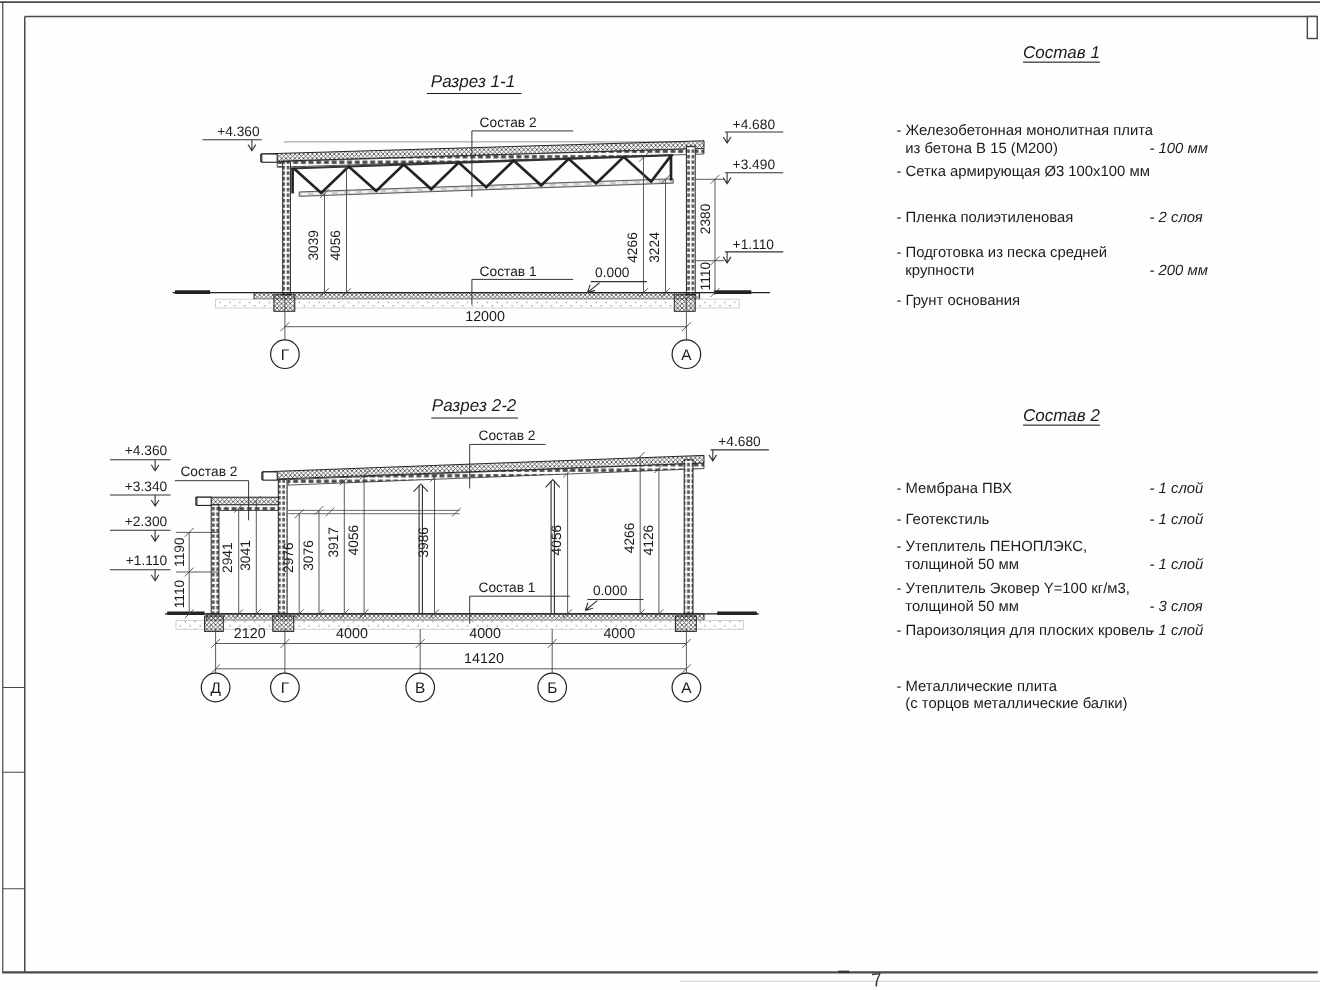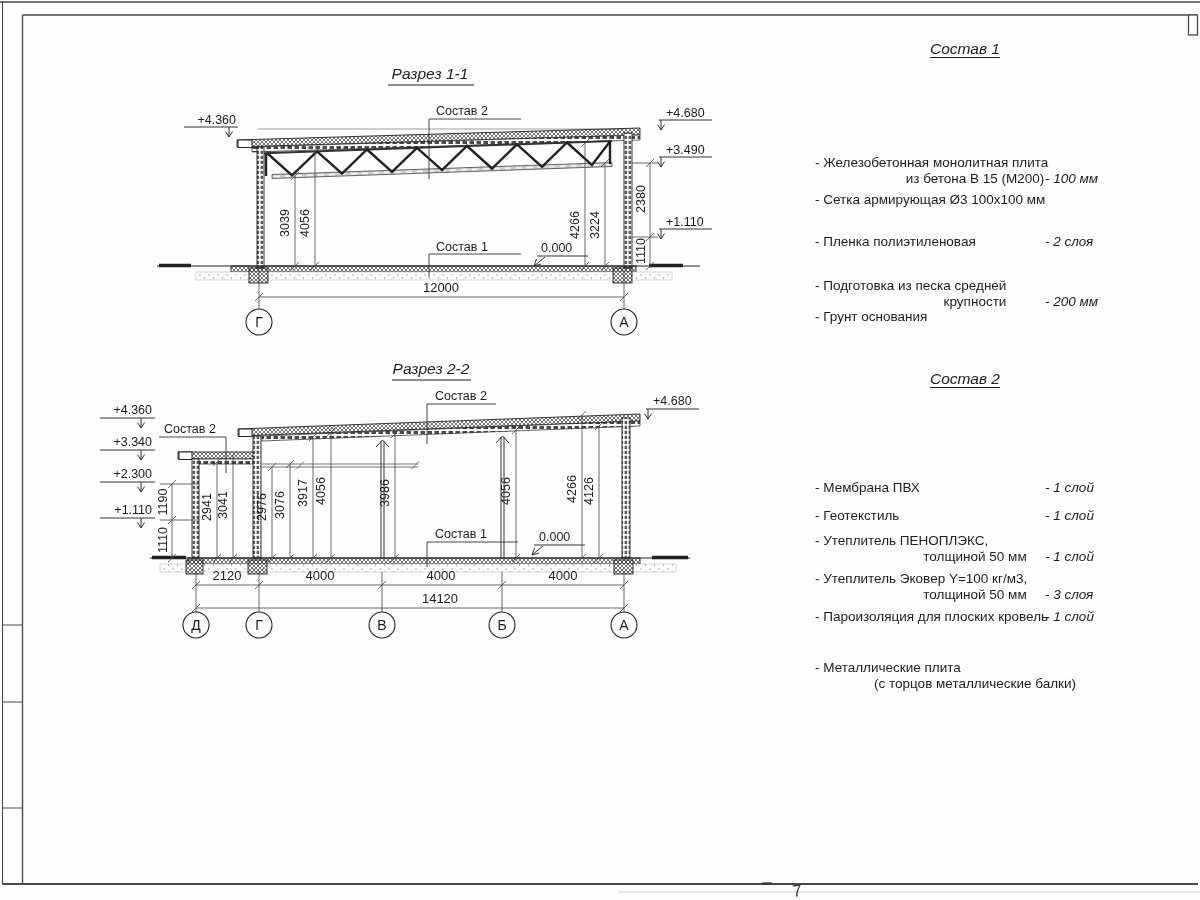--- a/index.html
+++ b/index.html
@@ -2,22 +2,22 @@
 <html><head>
 <meta charset="utf-8">
 <style>
   html,body{margin:0;padding:0;}
   body{width:1200px;height:900px;background:#fff;font-family:"Liberation Sans",sans-serif;color:#1c1c1c;}
   .page{position:relative;width:1200px;height:900px;overflow:hidden;background:#fefefe;}
   svg.draw{position:absolute;left:0;top:0;}
   .ctitle{position:absolute;width:300px;text-align:center;font-style:italic;font-size:15.5px;
           text-decoration:underline;text-underline-offset:3px;}
   .citem{position:absolute;left:815px;width:312px;font-size:13.5px;line-height:15.5px;}
-  .citem .l1{display:block;margin-top:44px;}
-  .citem .l2{display:block;padding-left:8px;text-align:center;}
+  .citem .l1{display:block;}
+  .citem .l2{display:block;padding-left:8px;}
   .citem .val{position:absolute;left:230px;bottom:0;white-space:nowrap;font-style:italic;}
   
   .t{font-family:"Liberation Sans",sans-serif;font-size:12.5px;fill:#1c1c1c;}
   .te{text-anchor:end;}
   .ttl{font-family:"Liberation Sans",sans-serif;font-size:15.5px;font-style:italic;fill:#1c1c1c;text-anchor:middle;}
   .ax{font-family:"Liberation Sans",sans-serif;font-size:14px;fill:#1c1c1c;text-anchor:middle;}
   .dimt{font-family:"Liberation Sans",sans-serif;font-size:12.5px;fill:#1c1c1c;text-anchor:middle;}
 </style>
 </head>
 <body>
@@ -291,21 +291,21 @@
     <span class="l2">из бетона В 15 (М200)</span>
     <span class="val">- 100 мм</span>
   </div>
   <div class="citem" style="top:148px">
     <span class="l1">- Сетка армирующая Ø3 100х100 мм</span>
   </div>
   <div class="citem" style="top:190px">
     <span class="l1">- Пленка полиэтиленовая</span>
     <span class="val">-  2 слоя</span>
   </div>
-  <div class="citem" style="top:234px">
+  <div class="citem" style="top:222px">
     <span class="l1">- Подготовка из песка средней</span>
     <span class="l2">крупности</span>
     <span class="val">- 200 мм</span>
   </div>
   <div class="citem" style="top:265px">
     <span class="l1">- Грунт основания</span>
   </div>
 
   <div class="ctitle" style="left:815px;top:370px">Состав 2</div>
   <div class="citem" style="top:436px">

